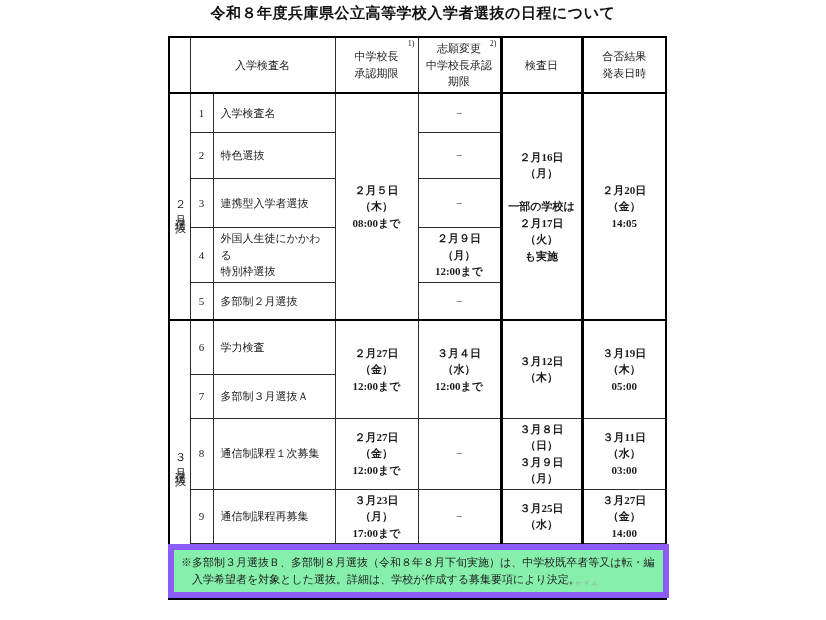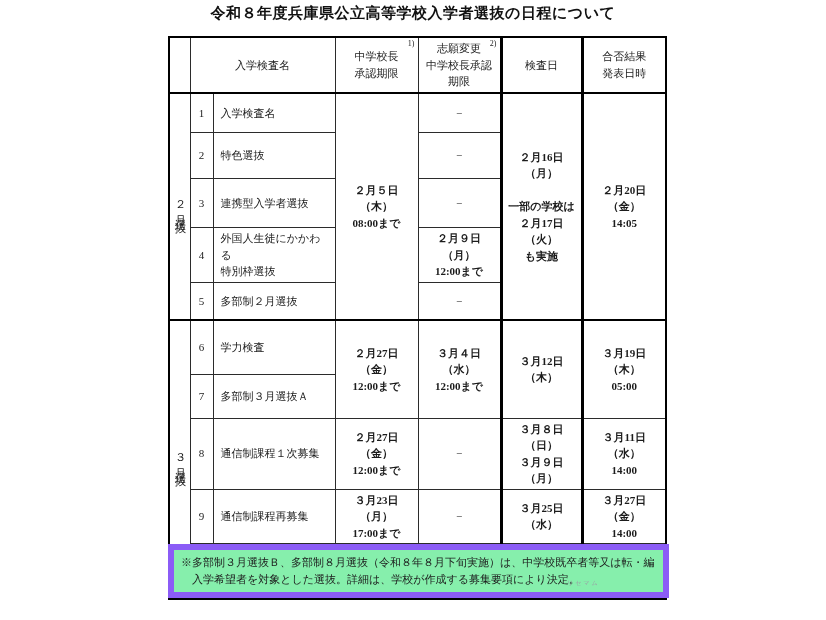--- a/index.html
+++ b/index.html
@@ -156,21 +156,21 @@
       </tr>
       <tr>
         <td class="no">8</td>
         <td class="name">通信制課程１次募集</td>
         <td class="ctr"><span class="blk">２月27日（金）
 12:00まで</span></td>
         <td class="ctr">−</td>
         <td class="ctr kcol"><span class="blk">３月８日（日）
 ３月９日（月）</span></td>
         <td class="ctr"><span class="blk">３月11日（水）
-14:00</span></td>
+03:00</span></td>
       </tr>
       <tr>
         <td class="no">9</td>
         <td class="name">通信制課程再募集</td>
         <td class="ctr"><span class="blk">３月23日（月）
 17:00まで</span></td>
         <td class="ctr">−</td>
         <td class="ctr kcol"><span class="blk">３月25日（水）</span></td>
         <td class="ctr"><span class="blk">３月27日（金）
 14:00</span></td>

